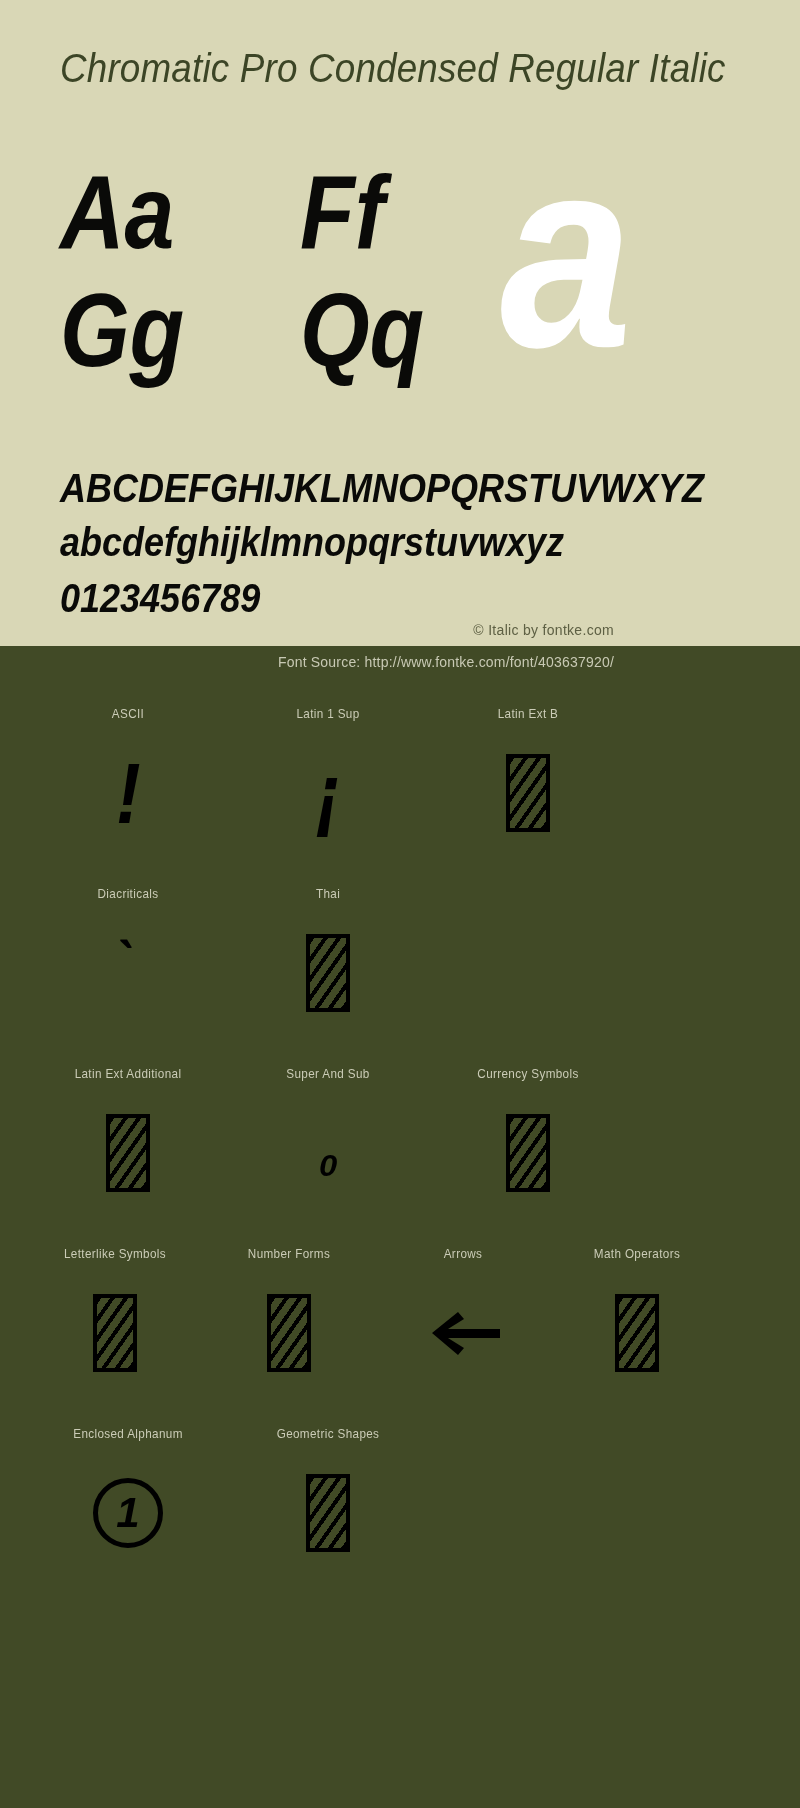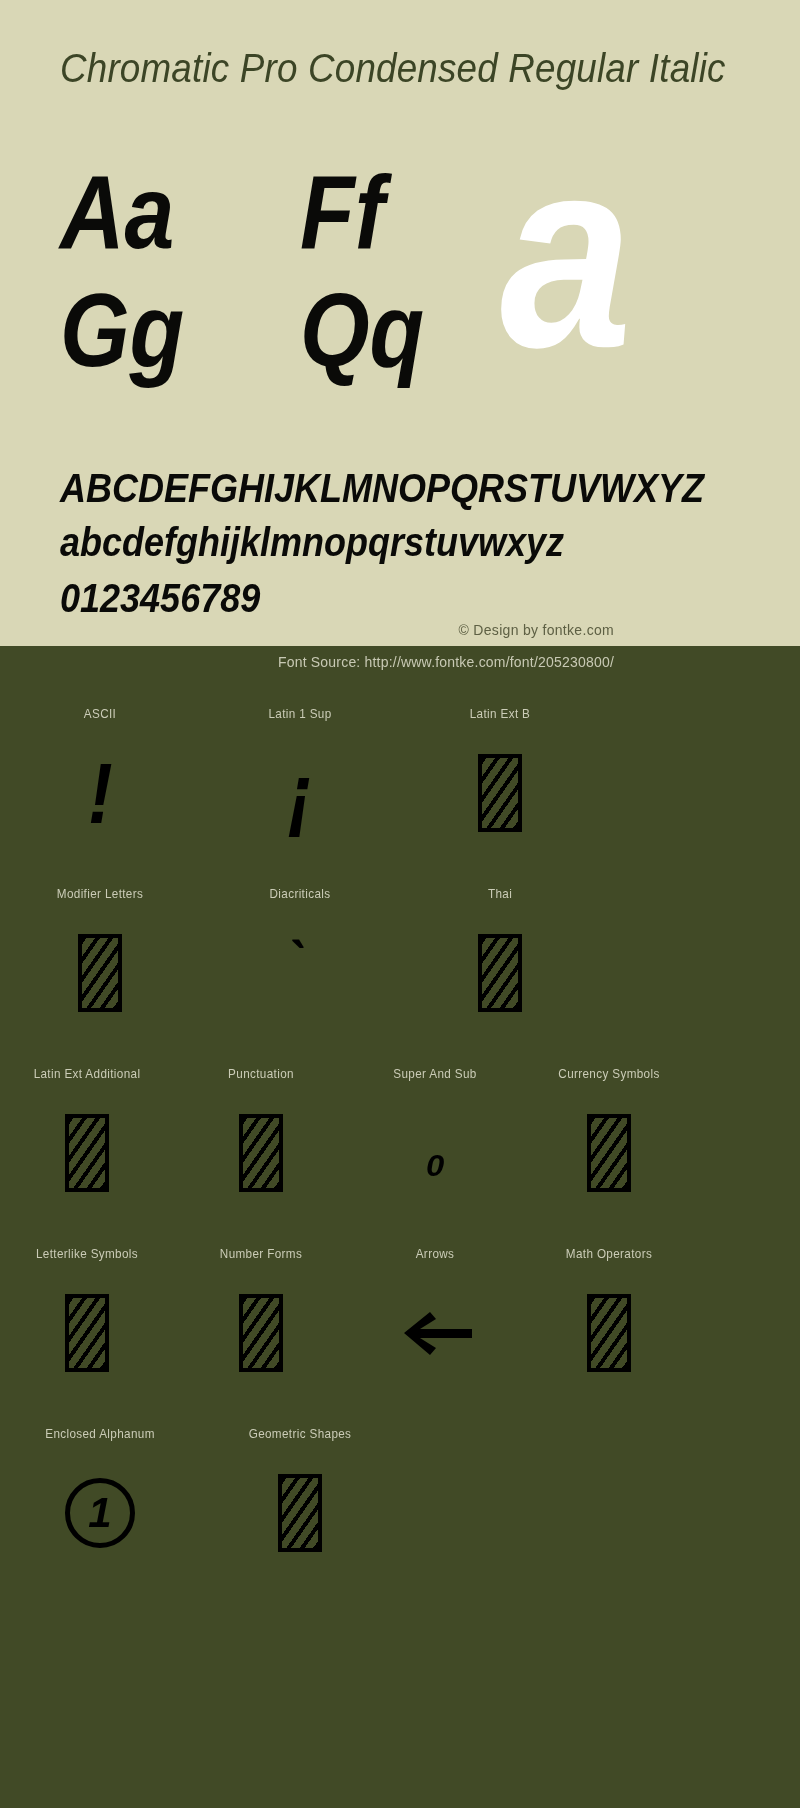--- a/index.html
+++ b/index.html
@@ -117,20 +117,21 @@
   #grid {
     position: absolute;
     left: 0;
     top: 42px;
     width: 800px;
   }
   .grow {
     display: flex;
     width: 696px;
     height: 180px;
+    margin-left: 28px;
   }
   .gcell {
     width: 200px;
     position: relative;
   }
   .glabel {
     position: absolute;
     left: 0; right: 0;
     top: 18px;
     text-align: center;
@@ -200,25 +201,25 @@
     <div class="bigcell" id="big-aa">Aa</div>
     <div class="bigcell" id="big-ff">Ff</div>
     <div class="bigcell" id="big-gg">Gg</div>
     <div class="bigcell" id="big-qq">Qq</div>
     <div id="big-white">a</div>
 
     <div class="alphaline" id="alpha-upper">ABCDEFGHIJKLMNOPQRSTUVWXYZ</div>
     <div class="alphaline" id="alpha-lower">abcdefghijklmnopqrstuvwxyz</div>
     <div class="alphaline" id="alpha-digits">0123456789</div>
 
-    <div id="copyright">© Design by fontke.com</div>
+    <div id="copyright">© Italic by fontke.com</div>
   </div>
 
   <div id="coverage">
-    <div id="source">Font Source: http://www.fontke.com/font/205230800/</div>
+    <div id="source">Font Source: http://www.fontke.com/font/403637920/</div>
     <div id="grid">
         <div class="grow">
           <div class="gcell">
             <div class="glabel">ASCII</div>
             <div class="gsample">
               <div class="gchar">!</div>
             </div>
           </div>
           <div class="gcell">
             <div class="glabel">Latin 1 Sup</div>
@@ -228,47 +229,35 @@
           </div>
           <div class="gcell">
             <div class="glabel">Latin Ext B</div>
             <div class="gsample">
               <div class="tofu"></div>
             </div>
           </div>
         </div>
         <div class="grow">
           <div class="gcell">
-            <div class="glabel">Modifier Letters</div>
-            <div class="gsample">
-              <div class="tofu"></div>
-            </div>
-          </div>
-          <div class="gcell">
             <div class="glabel">Diacriticals</div>
             <div class="gsample">
               <div class="gchar small">̀</div>
             </div>
           </div>
           <div class="gcell">
             <div class="glabel">Thai</div>
             <div class="gsample">
               <div class="tofu"></div>
             </div>
           </div>
         </div>
         <div class="grow">
           <div class="gcell">
             <div class="glabel">Latin Ext Additional</div>
-            <div class="gsample">
-              <div class="tofu"></div>
-            </div>
-          </div>
-          <div class="gcell">
-            <div class="glabel">Punctuation</div>
             <div class="gsample">
               <div class="tofu"></div>
             </div>
           </div>
           <div class="gcell">
             <div class="glabel">Super And Sub</div>
             <div class="gsample">
               <div class="gchar small">₀</div>
             </div>
           </div>

